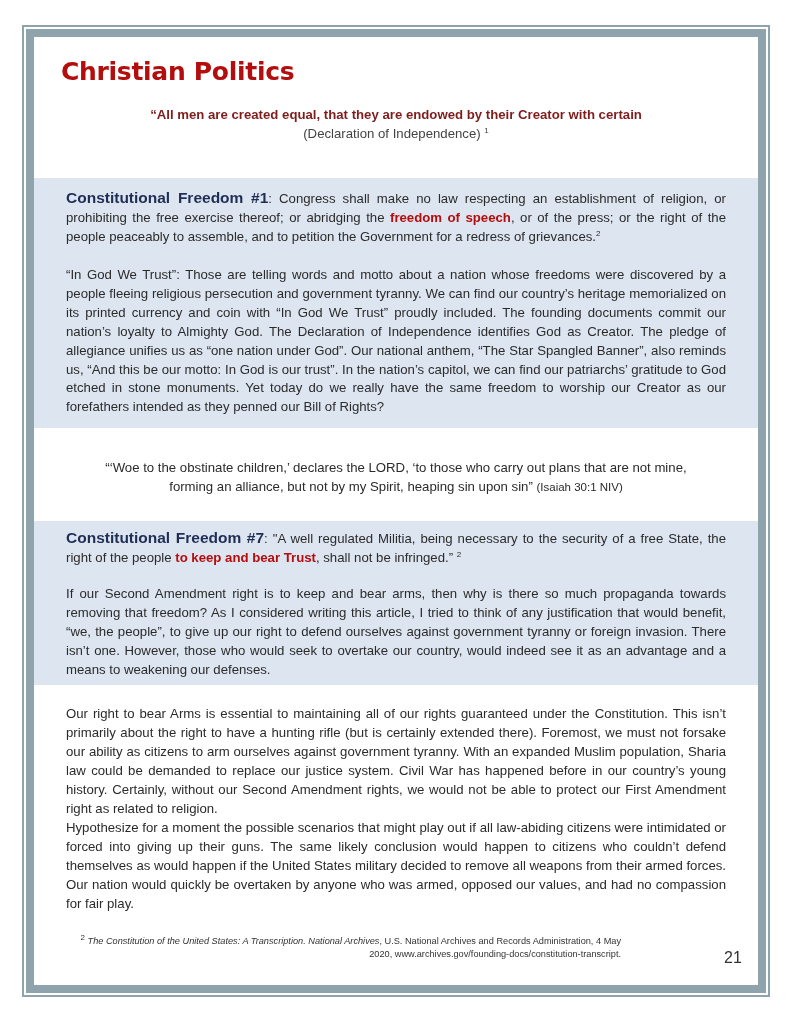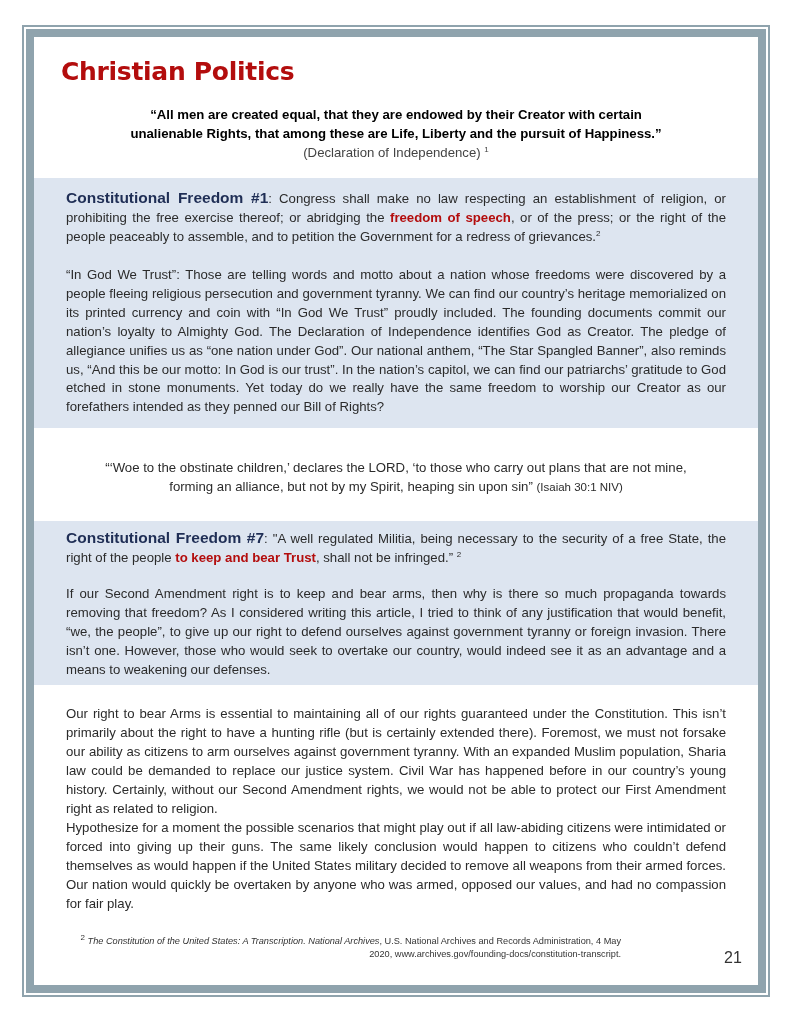--- a/index.html
+++ b/index.html
@@ -11,21 +11,21 @@
   .frame-band { position: absolute; left: 26px; top: 29px; width: 740px; height: 964px;
                 border: 8px solid #8fa3ad; box-sizing: border-box; background: #fff; }
   .page { position: absolute; left: 34px; top: 37px; width: 724px; height: 948px; overflow: hidden; border-radius: 16px; }
 
   .title { position: absolute; left: 27px; top: 20px; margin: 0;
            font-family: "DejaVu Sans", sans-serif; font-weight: bold; font-size: 25px;
            color: #b30d0d; letter-spacing: -0.3px; }
 
   .epigraph { position: absolute; left: 0; top: 68px; width: 724px; text-align: center;
               font-size: 13.2px; line-height: 19px; }
-  .epigraph .q { font-weight: bold; color: #000000; }
+  .epigraph .q { font-weight: bold; color: #7f1d1d; }
   .epigraph .src { color: #444; }
   sup { font-size: 8px; vertical-align: super; line-height: 0; }
 
   .blue { position: absolute; left: 0; width: 724px; background: #dde5f0; }
   .blue1 { top: 141px; height: 250px; }
   .blue2 { top: 484px; height: 164px; }
 
   .txt { position: absolute; left: 32px; width: 660px; font-size: 13.2px; line-height: 18.9px;
          text-align: justify; color: #2b2b2b; }
   .hdr { font-weight: bold; font-size: 15.5px; color: #1f2e55; }
@@ -55,21 +55,20 @@
 
 <div class="frame-outer"></div>
 <div class="frame-band"></div>
 
 <div class="page">
 
   <h1 class="title">Christian Politics</h1>
 
   <div class="epigraph">
     <div class="q">“All men are created equal, that they are endowed by their Creator with certain</div>
-    <div class="q">unalienable Rights, that among these are Life, Liberty and the pursuit of Happiness.”</div>
     <div class="src">
       <span>(Declaration of Independence)</span>
       <sup>1</sup>
     </div>
   </div>
 
   <div class="blue blue1">
     <div class="txt b1p1">
       <span class="hdr">Constitutional Freedom #1</span><span>: Congress shall make no law respecting an establishment of religion, or prohibiting the free exercise thereof; or abridging the </span><span class="red">freedom of speech</span><span>, or of the press; or the right of the people peaceably to assemble, and to petition the Government  for a redress of grievances.</span><sup>2</sup>
     </div>

